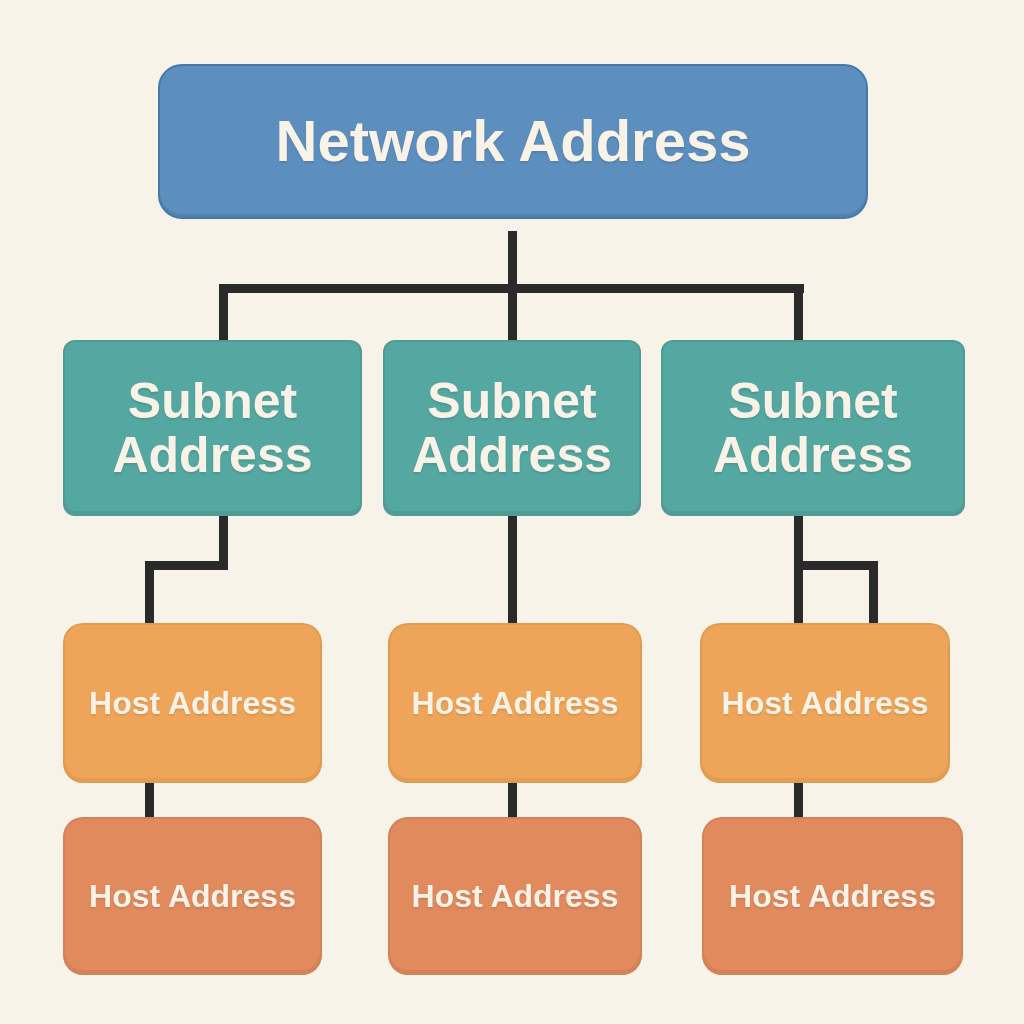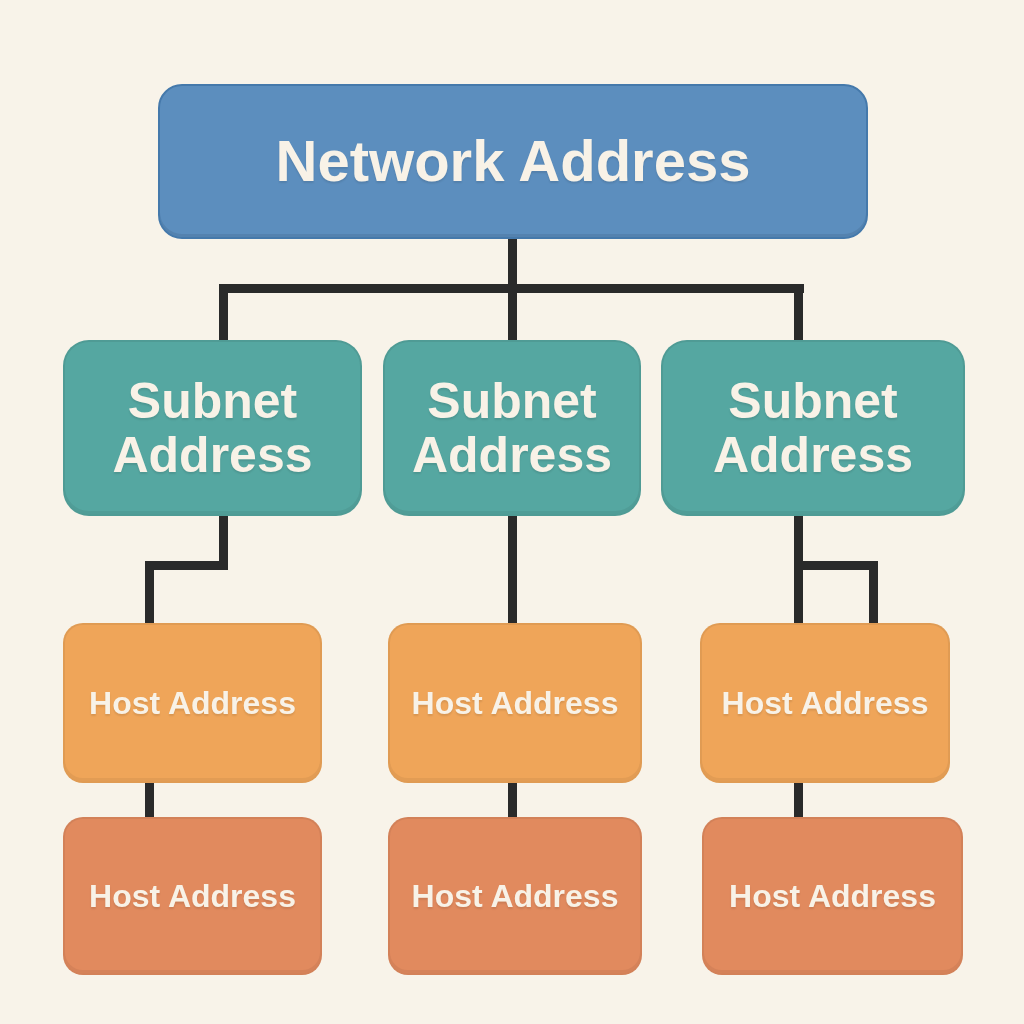--- a/index.html
+++ b/index.html
@@ -34,21 +34,21 @@
   .node-root {
     background: var(--root-fill, #5c8ebe);
     border: 2px solid var(--root-border, #4579ab);
     border-radius: 24px;
     font-size: 58px;
     box-shadow: inset 0 -3px 0 rgba(0,0,0,0.08);
   }
   .node-subnet {
     background: var(--subnet-fill, #55a7a1);
     border: 2px solid rgba(0,0,0,0.07);
-    border-radius: 26px;
+    border-radius: 12px;
     font-size: 50px;
     box-shadow: inset 0 -3px 0 rgba(0,0,0,0.06);
   }
   .node-host {
     background: var(--host-fill, #efa559);
     border: 2px solid rgba(0,0,0,0.06);
     border-radius: 20px;
     font-size: 32px;
     box-shadow: inset 0 -3px 0 rgba(0,0,0,0.05);
   }
@@ -79,21 +79,21 @@
   <div class="line" style="left:508px; top:516px; width:9px; height:107px;"></div>
 
   <div class="line" style="left:794px; top:516px; width:9px; height:107px;"></div>
   <div class="line" style="left:794px; top:561px; width:84px; height:9px;"></div>
   <div class="line" style="left:869px; top:561px; width:9px; height:62px;"></div>
 
   <div class="line" style="left:145px; top:783px; width:9px; height:34px;"></div>
   <div class="line" style="left:508px; top:783px; width:9px; height:34px;"></div>
   <div class="line" style="left:794px; top:783px; width:9px; height:34px;"></div>
 
-  <div class="node node-root" style="left:158px; top:84px; width:710px; height:155px;">
+  <div class="node node-root" style="left:158px; top:64px; width:710px; height:155px;">
     <span>Network Address</span>
   </div>
 
   <div class="node node-subnet" style="left:63px; top:340px; width:299px; height:176px;">
     <span>Subnet Address</span>
   </div>
   <div class="node node-subnet" style="left:383px; top:340px; width:258px; height:176px;">
     <span>Subnet Address</span>
   </div>
   <div class="node node-subnet" style="left:661px; top:340px; width:304px; height:176px;">

